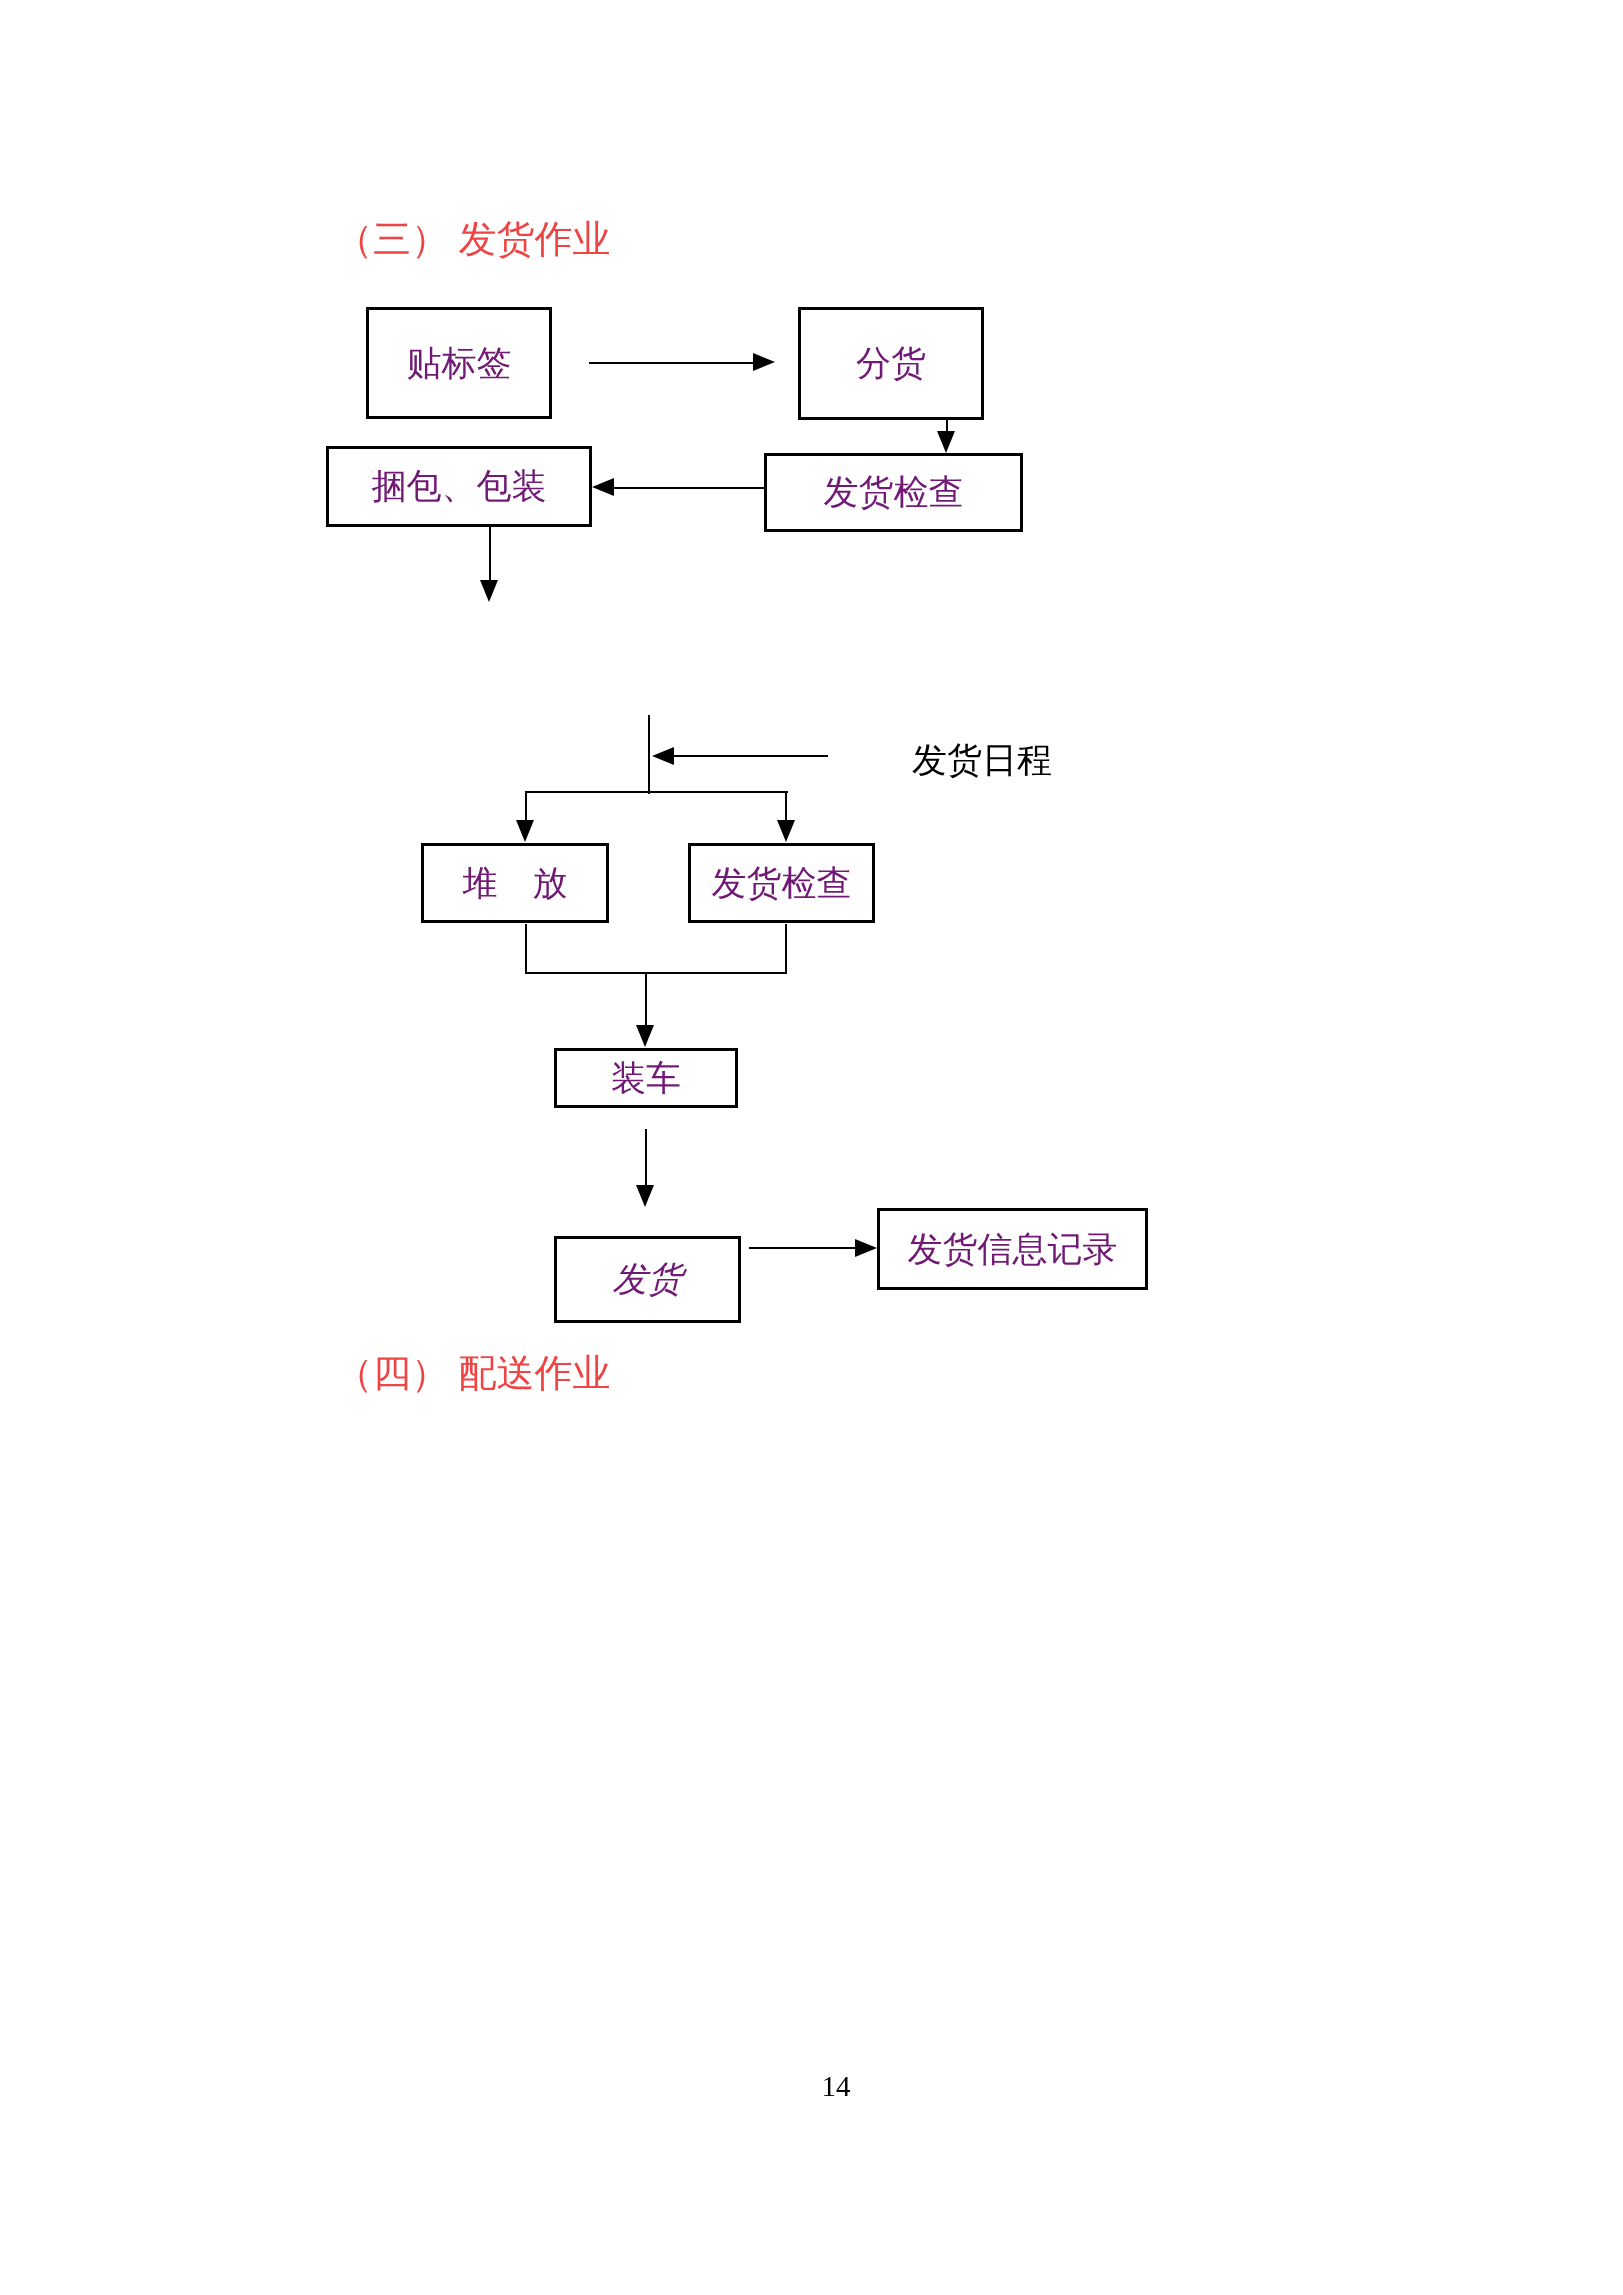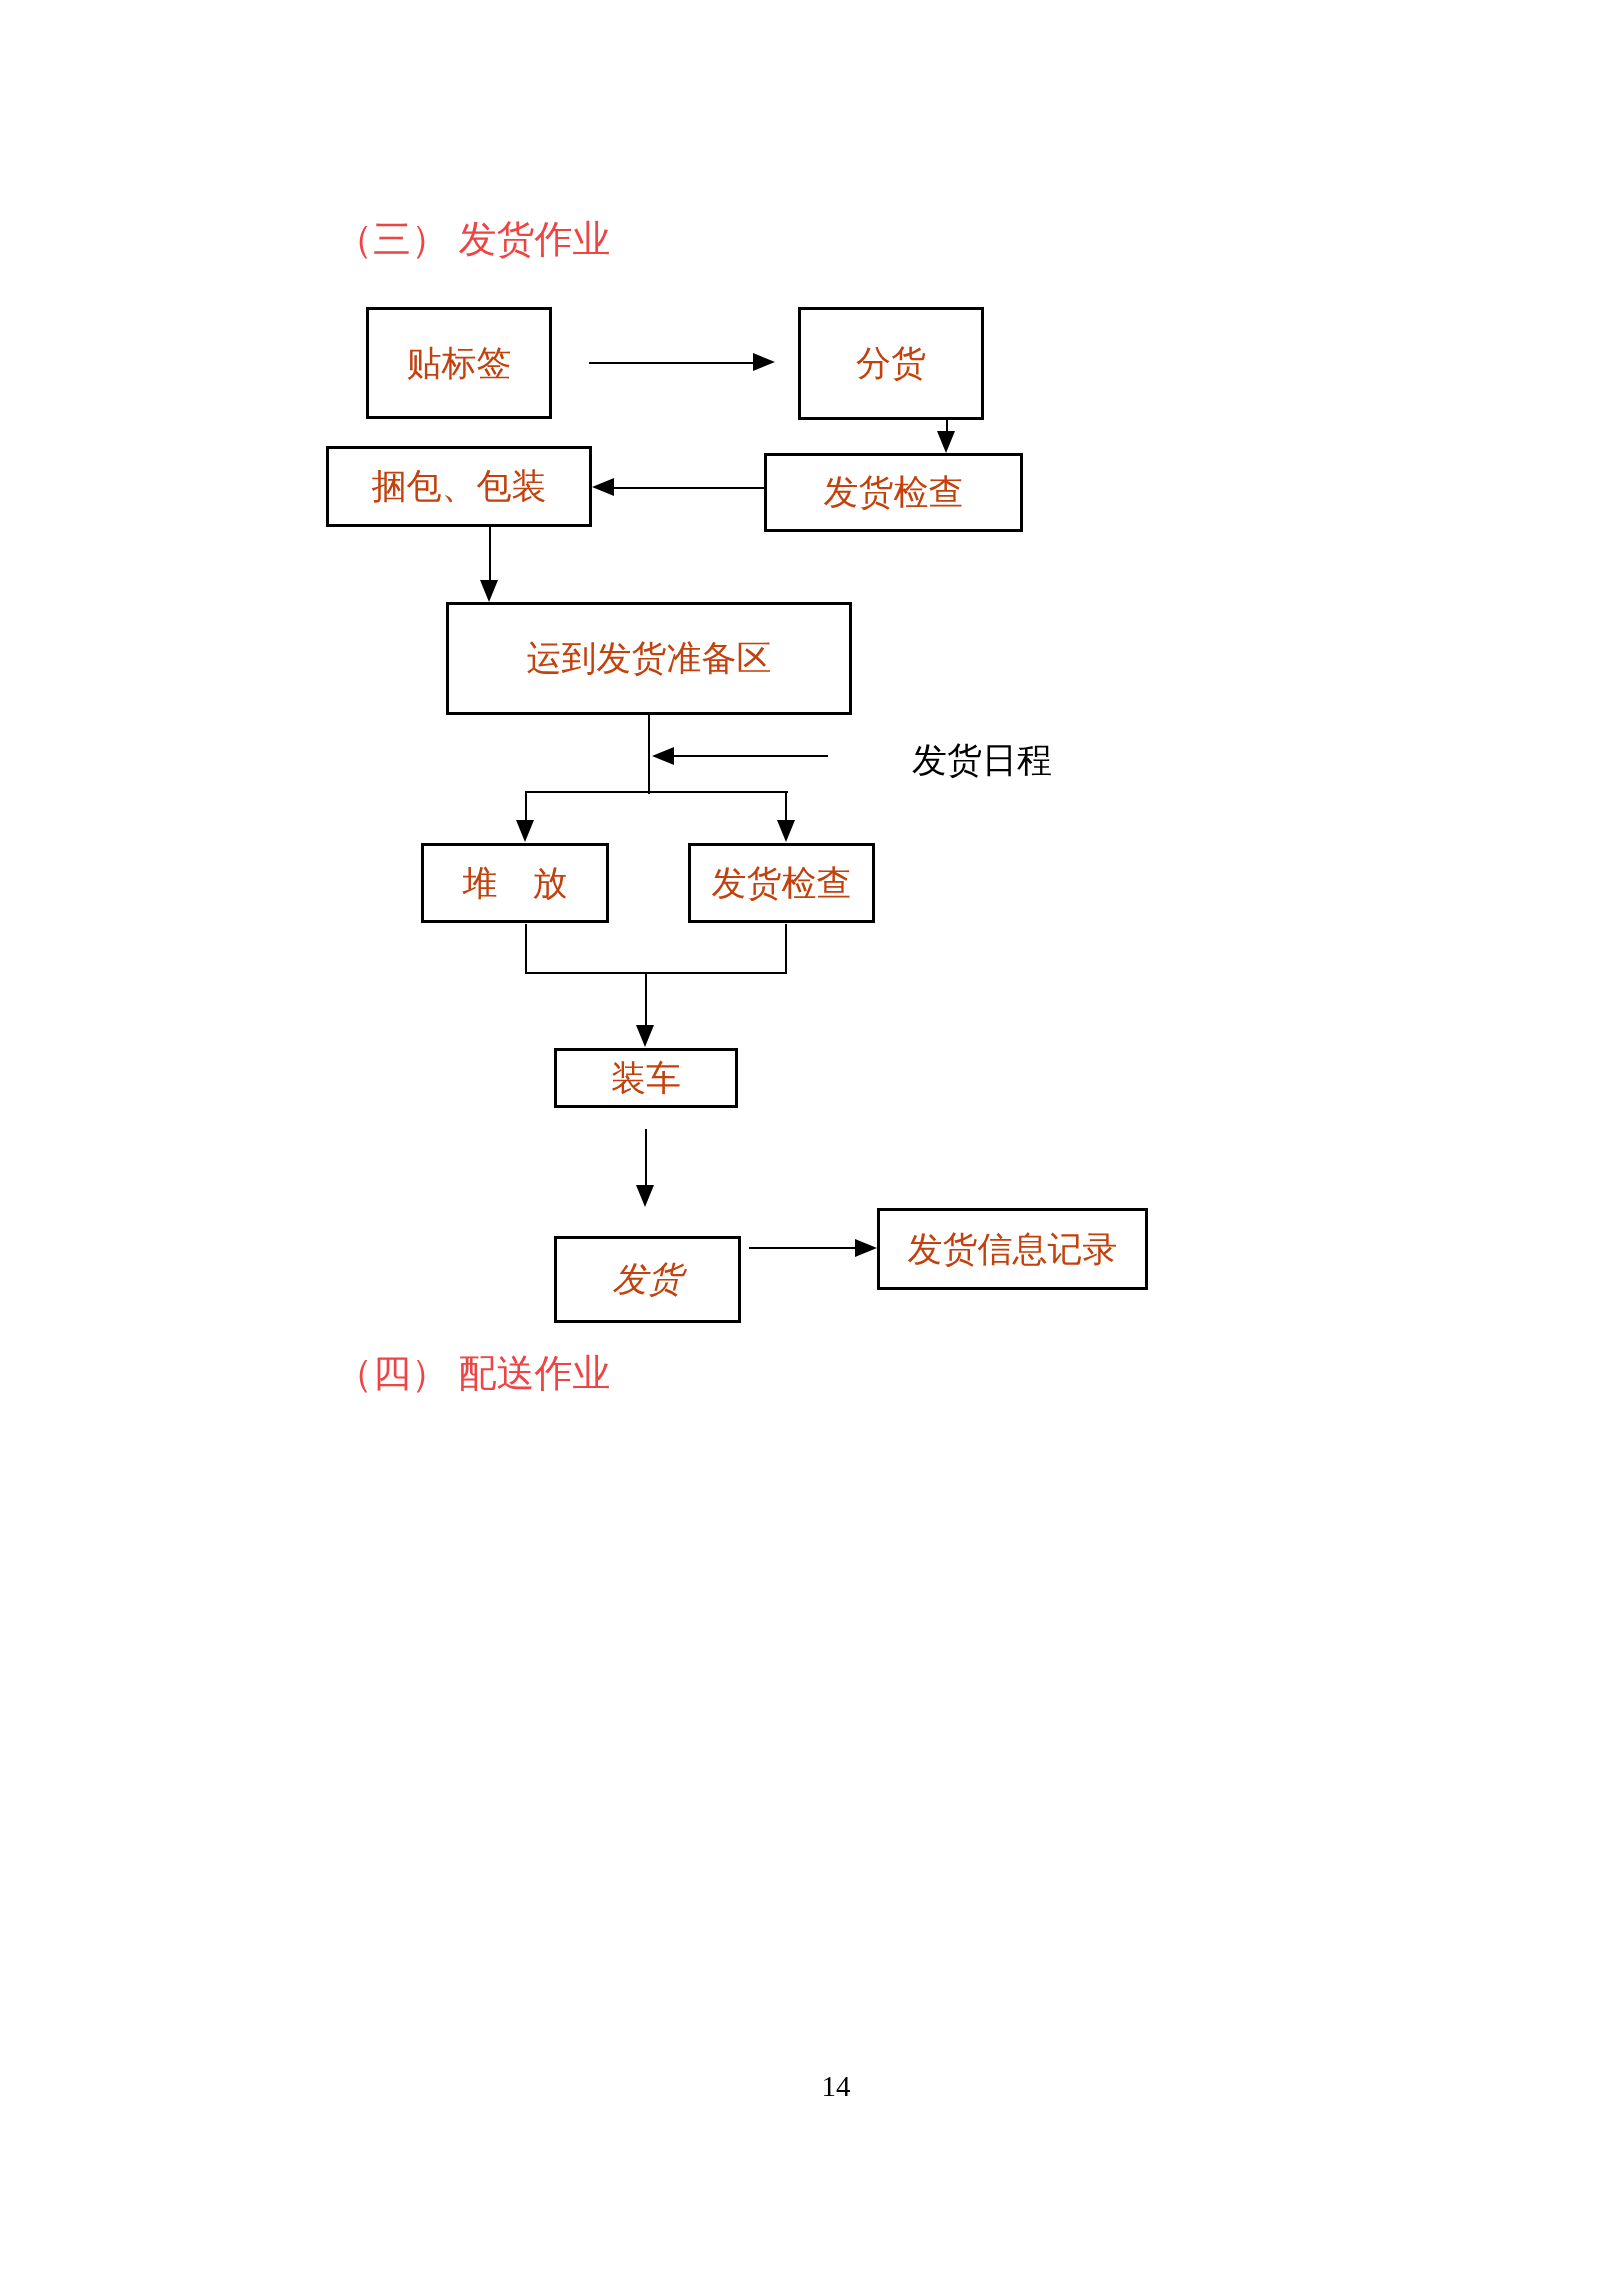--- a/index.html
+++ b/index.html
@@ -26,21 +26,21 @@
   .node {
     position: absolute;
     box-sizing: border-box;
     border: 3.3px solid #000000;
     background: #ffffff;
     display: flex;
     align-items: center;
     justify-content: center;
     font-size: 35px;
     white-space: pre;
-    color: #c2410c;
+    color: #701a75;
   }
   .hline, .vline {
     position: absolute;
     background: #000000;
   }
   .hline { height: 2px; }
   .vline { width: 2px; }
   .ah {
     position: absolute;
     width: 0;
@@ -79,21 +79,20 @@
 
 <div class="page">
 
   <div class="heading" style="left:335px; top:219px;">（三） 发货作业</div>
   <div class="heading" style="left:335px; top:1353px;">（四） 配送作业</div>
 
   <div class="node" style="left:366px; top:307px; width:186px; height:112px;">贴标签</div>
   <div class="node" style="left:798px; top:307px; width:186px; height:113px;">分货</div>
   <div class="node" style="left:326px; top:446px; width:266px; height:81px;">捆包、包装</div>
   <div class="node" style="left:764px; top:453px; width:259px; height:79px;">发货检查</div>
-  <div class="node" style="left:446px; top:602px; width:406px; height:113px;">运到发货准备区</div>
   <div class="node" style="left:421px; top:843px; width:188px; height:80px;">堆　放</div>
   <div class="node" style="left:688px; top:843px; width:187px; height:80px;">发货检查</div>
   <div class="node" style="left:554px; top:1048px; width:184px; height:60px;">装车</div>
   <div class="node" style="left:554px; top:1236px; width:187px; height:87px;font-style:italic;">发货</div>
   <div class="node" style="left:877px; top:1208px; width:271px; height:82px;">发货信息记录</div>
 
   <div class="hline" style="left:589px; top:362px; width:165px;"></div>
   <div class="ah ah-right" style="left:753px; top:353px;"></div>
 
   <div class="vline" style="left:946px; top:420px; height:13px;"></div>

